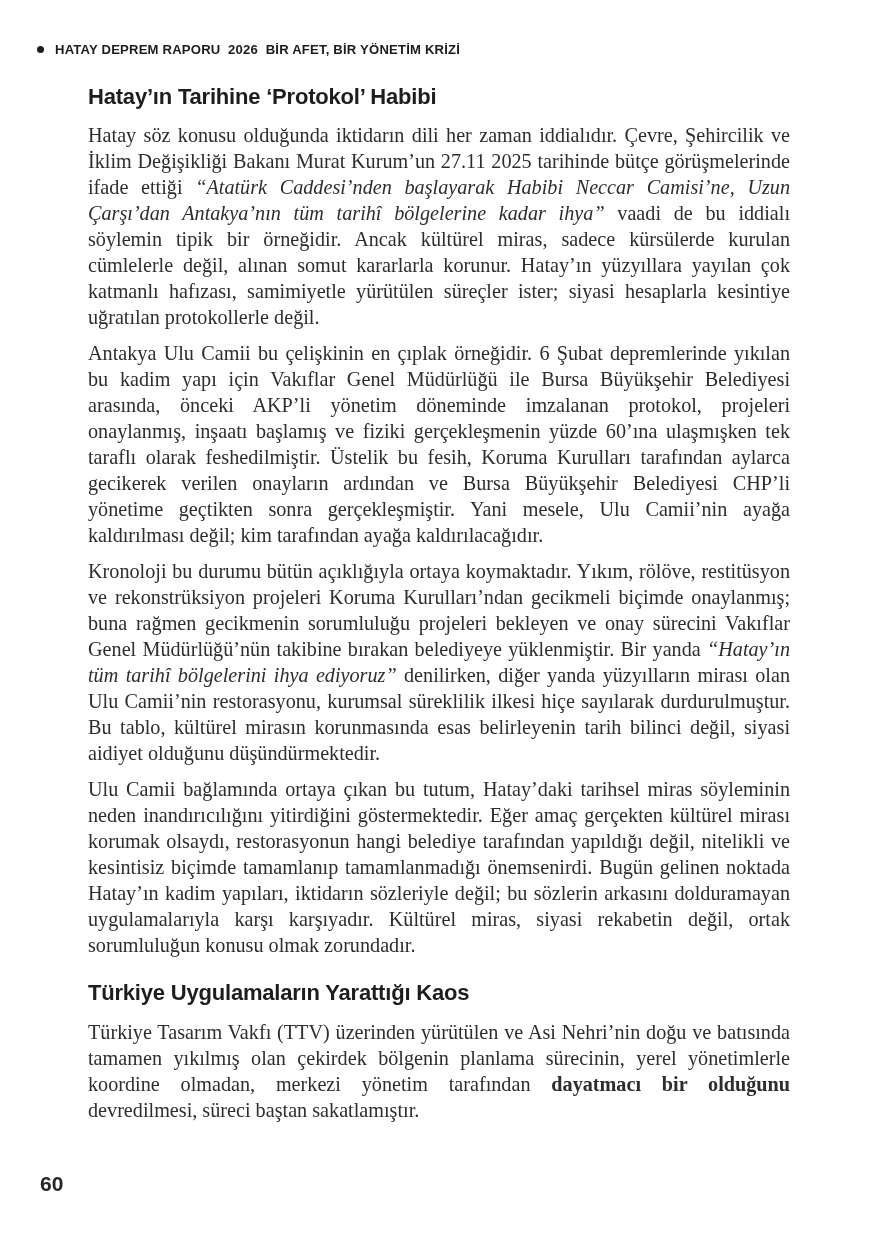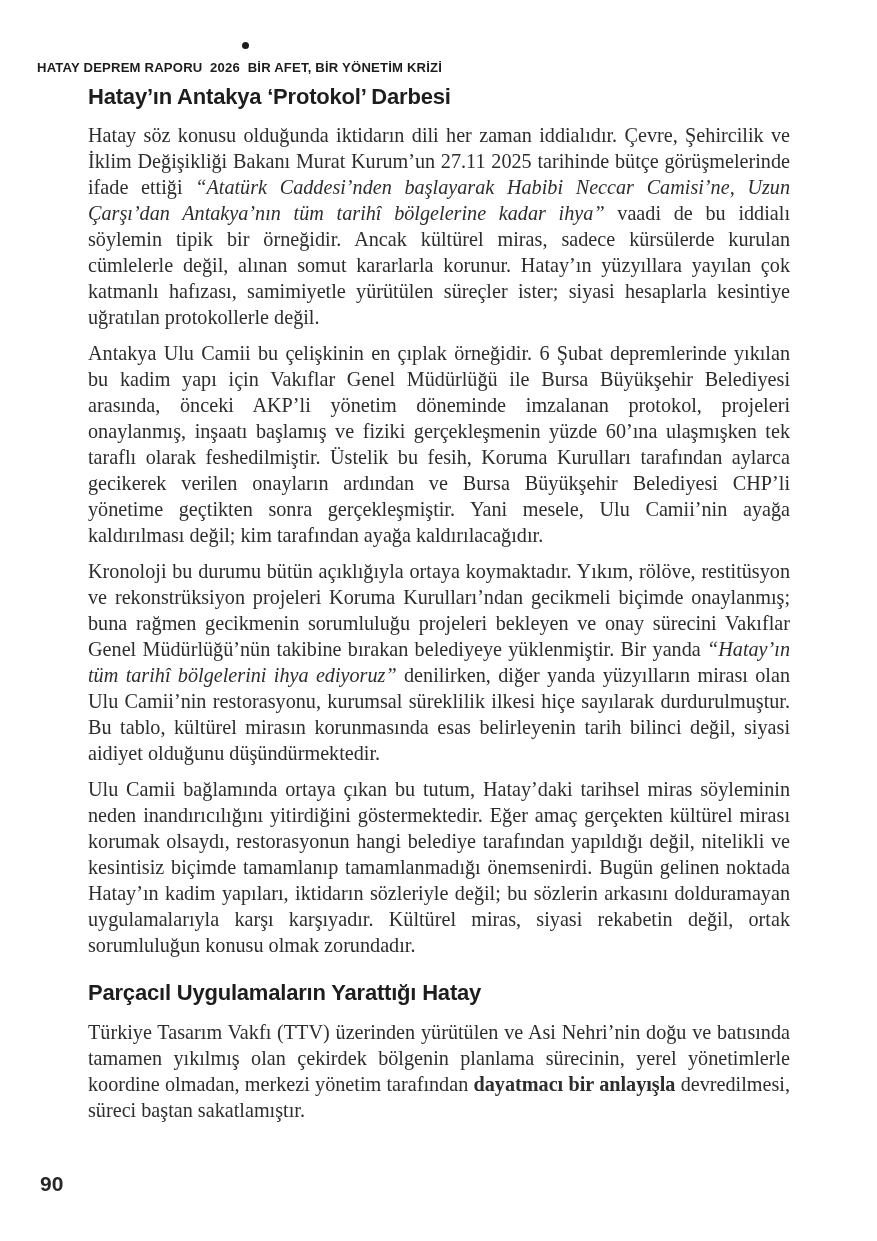--- a/index.html
+++ b/index.html
@@ -21,21 +21,20 @@
     top: 42px;
     left: 37px;
     display: flex;
     align-items: center;
     gap: 11px;
     font-family: "Liberation Sans", "DejaVu Sans", sans-serif;
     font-weight: 700;
     font-size: 13.5px;
     letter-spacing: 0.2px;
     color: #1c1c1c;
-    flex-direction: column;
   }
   .running-header .bullet {
     width: 7px;
     height: 7px;
     border-radius: 50%;
     background: #1c1c1c;
     display: inline-block;
     flex: 0 0 auto;
   }
   .running-header .header-title {
@@ -88,24 +87,24 @@
 <body>
 
 <div class="page">
 
   <div class="running-header">
     <span class="bullet"></span>
     <span class="header-title">HATAY DEPREM RAPORU  2026  BİR AFET, BİR YÖNETİM KRİZİ</span>
   </div>
 
   <main class="content">
-      <h2 class="section-heading">Hatay’ın Antakya ‘Protokol’ Darbesi</h2>
+      <h2 class="section-heading">Hatay’ın Tarihine ‘Protokol’ Habibi</h2>
       <p class="body-paragraph"><span>Hatay söz konusu olduğunda iktidarın dili her zaman iddialıdır. Çevre, Şehircilik ve İklim Değişikliği Bakanı Murat Kurum’un 27.11 2025 tarihinde bütçe görüşmelerinde ifade ettiği </span><span class="italic">“Atatürk Caddesi’nden başlayarak Habibi Neccar Camisi’ne, Uzun Çarşı’dan Antakya’nın tüm tarihî bölgelerine kadar ihya”</span><span> vaadi de bu iddialı söylemin tipik bir örneğidir. Ancak kültürel miras, sadece kürsülerde kurulan cümlelerle değil, alınan somut kararlarla korunur. Hatay’ın yüzyıllara yayılan çok katmanlı hafızası, samimiyetle yürütülen süreçler ister; siyasi hesaplarla kesintiye uğratılan protokollerle değil.</span></p>
       <p class="body-paragraph"><span>Antakya Ulu Camii bu çelişkinin en çıplak örneğidir. 6 Şubat depremlerinde yıkılan bu kadim yapı için Vakıflar Genel Müdürlüğü ile Bursa Büyükşehir Belediyesi arasında, önceki AKP’li yönetim döneminde imzalanan protokol, projeleri onaylanmış, inşaatı başlamış ve fiziki gerçekleşmenin yüzde 60’ına ulaşmışken tek taraflı olarak feshedilmiştir. Üstelik bu fesih, Koruma Kurulları tarafından aylarca gecikerek verilen onayların ardından ve Bursa Büyükşehir Belediyesi CHP’li yönetime geçtikten sonra gerçekleşmiştir. Yani mesele, Ulu Camii’nin ayağa kaldırılması değil; kim tarafından ayağa kaldırılacağıdır.</span></p>
       <p class="body-paragraph"><span>Kronoloji bu durumu bütün açıklığıyla ortaya koymaktadır. Yıkım, rölöve, restitüsyon ve rekonstrüksiyon projeleri Koruma Kurulları’ndan gecikmeli biçimde onaylanmış; buna rağmen gecikmenin sorumluluğu projeleri bekleyen ve onay sürecini Vakıflar Genel Müdürlüğü’nün takibine bırakan belediyeye yüklenmiştir. Bir yanda </span><span class="italic">“Hatay’ın tüm tarihî bölgelerini ihya ediyoruz”</span><span> denilirken, diğer yanda yüzyılların mirası olan Ulu Camii’nin restorasyonu, kurumsal süreklilik ilkesi hiçe sayılarak durdurulmuştur. Bu tablo, kültürel mirasın korunmasında esas belirleyenin tarih bilinci değil, siyasi aidiyet olduğunu düşündürmektedir.</span></p>
       <p class="body-paragraph"><span>Ulu Camii bağlamında ortaya çıkan bu tutum, Hatay’daki tarihsel miras söyleminin neden inandırıcılığını yitirdiğini göstermektedir. Eğer amaç gerçekten kültürel mirası korumak olsaydı, restorasyonun hangi belediye tarafından yapıldığı değil, nitelikli ve kesintisiz biçimde tamamlanıp tamamlanmadığı önemsenirdi. Bugün gelinen noktada Hatay’ın kadim yapıları, iktidarın sözleriyle değil; bu sözlerin arkasını dolduramayan uygulamalarıyla karşı karşıyadır. Kültürel miras, siyasi rekabetin değil, ortak sorumluluğun konusu olmak zorundadır.</span></p>
-      <h2 class="section-heading not-first">Parçacıl Uygulamaların Yarattığı Hatay</h2>
-      <p class="body-paragraph"><span>Türkiye Tasarım Vakfı (TTV) üzerinden yürütülen ve Asi Nehri’nin doğu ve batısında tamamen yıkılmış olan çekirdek bölgenin planlama sürecinin, yerel yönetimlerle koordine olmadan, merkezi yönetim tarafından </span><span class="bold">dayatmacı bir anlayışla</span><span> devredilmesi, süreci baştan sakatlamıştır.</span></p>
+      <h2 class="section-heading not-first">Türkiye Uygulamaların Yarattığı Kaos</h2>
+      <p class="body-paragraph"><span>Türkiye Tasarım Vakfı (TTV) üzerinden yürütülen ve Asi Nehri’nin doğu ve batısında tamamen yıkılmış olan çekirdek bölgenin planlama sürecinin, yerel yönetimlerle koordine olmadan, merkezi yönetim tarafından </span><span class="bold">dayatmacı bir olduğunu</span><span> devredilmesi, süreci baştan sakatlamıştır.</span></p>
     </main>
 
-  <div class="page-number">90</div>
+  <div class="page-number">60</div>
 
 </div>
 
 </body></html>

